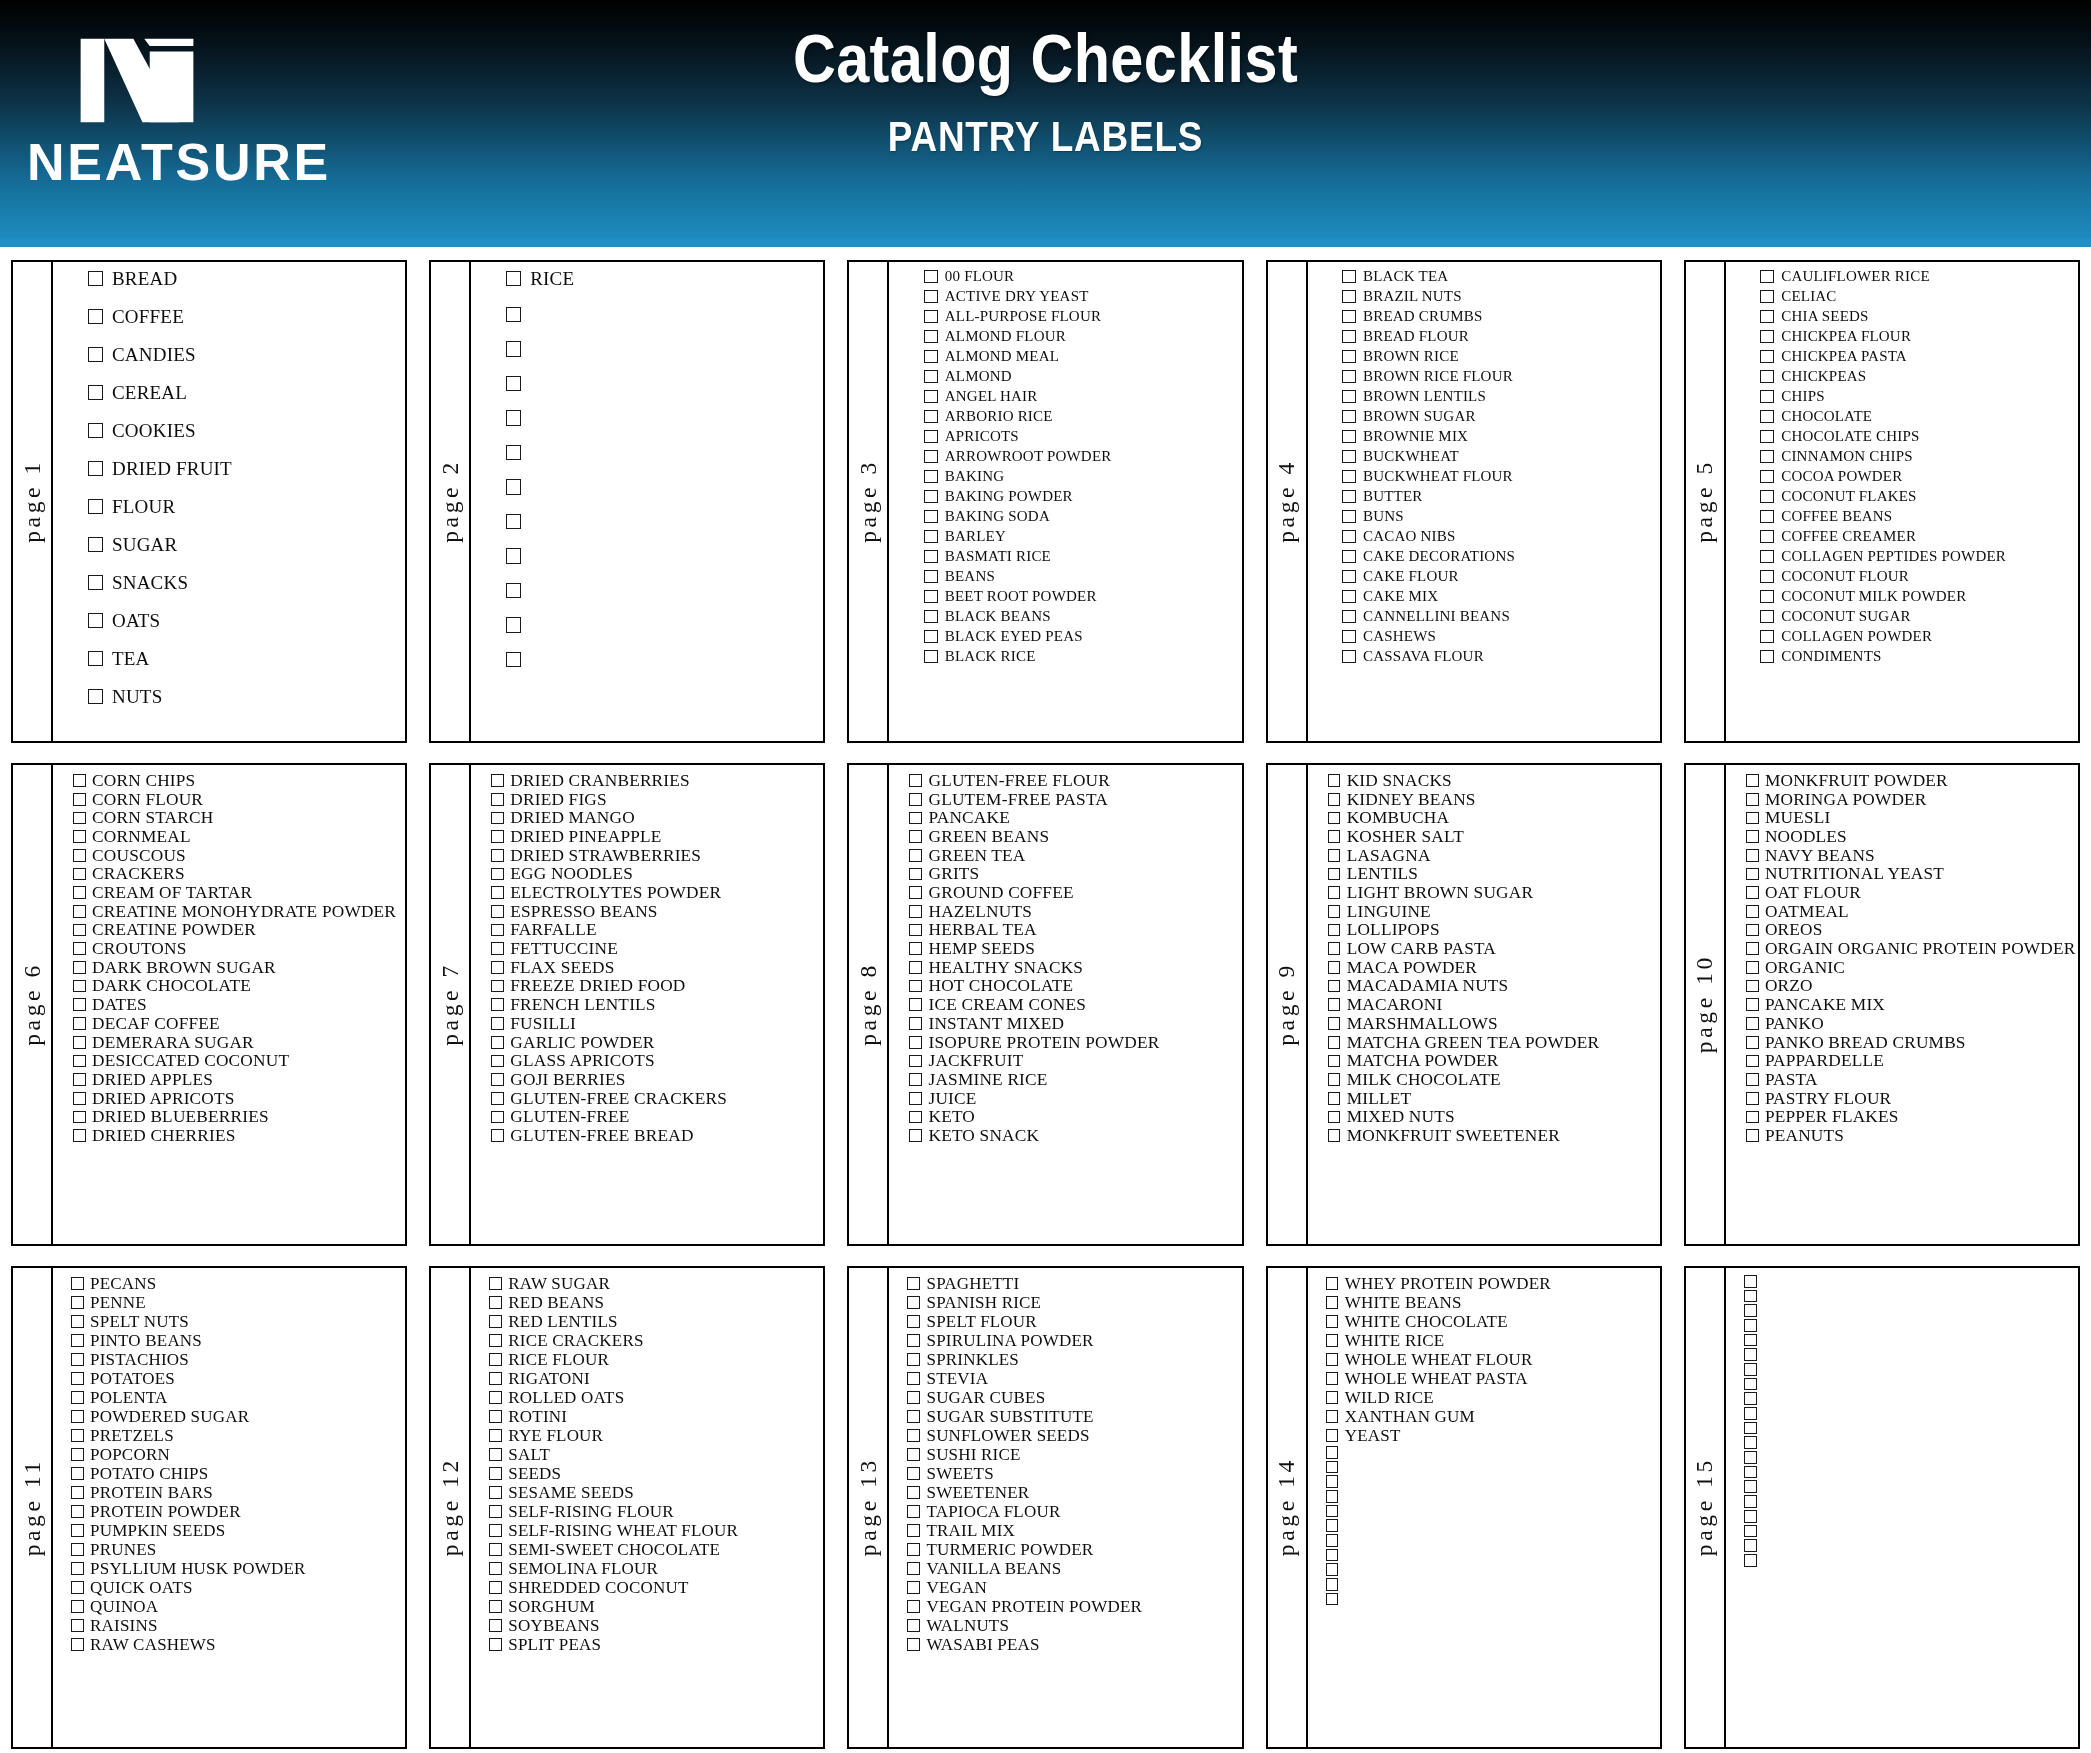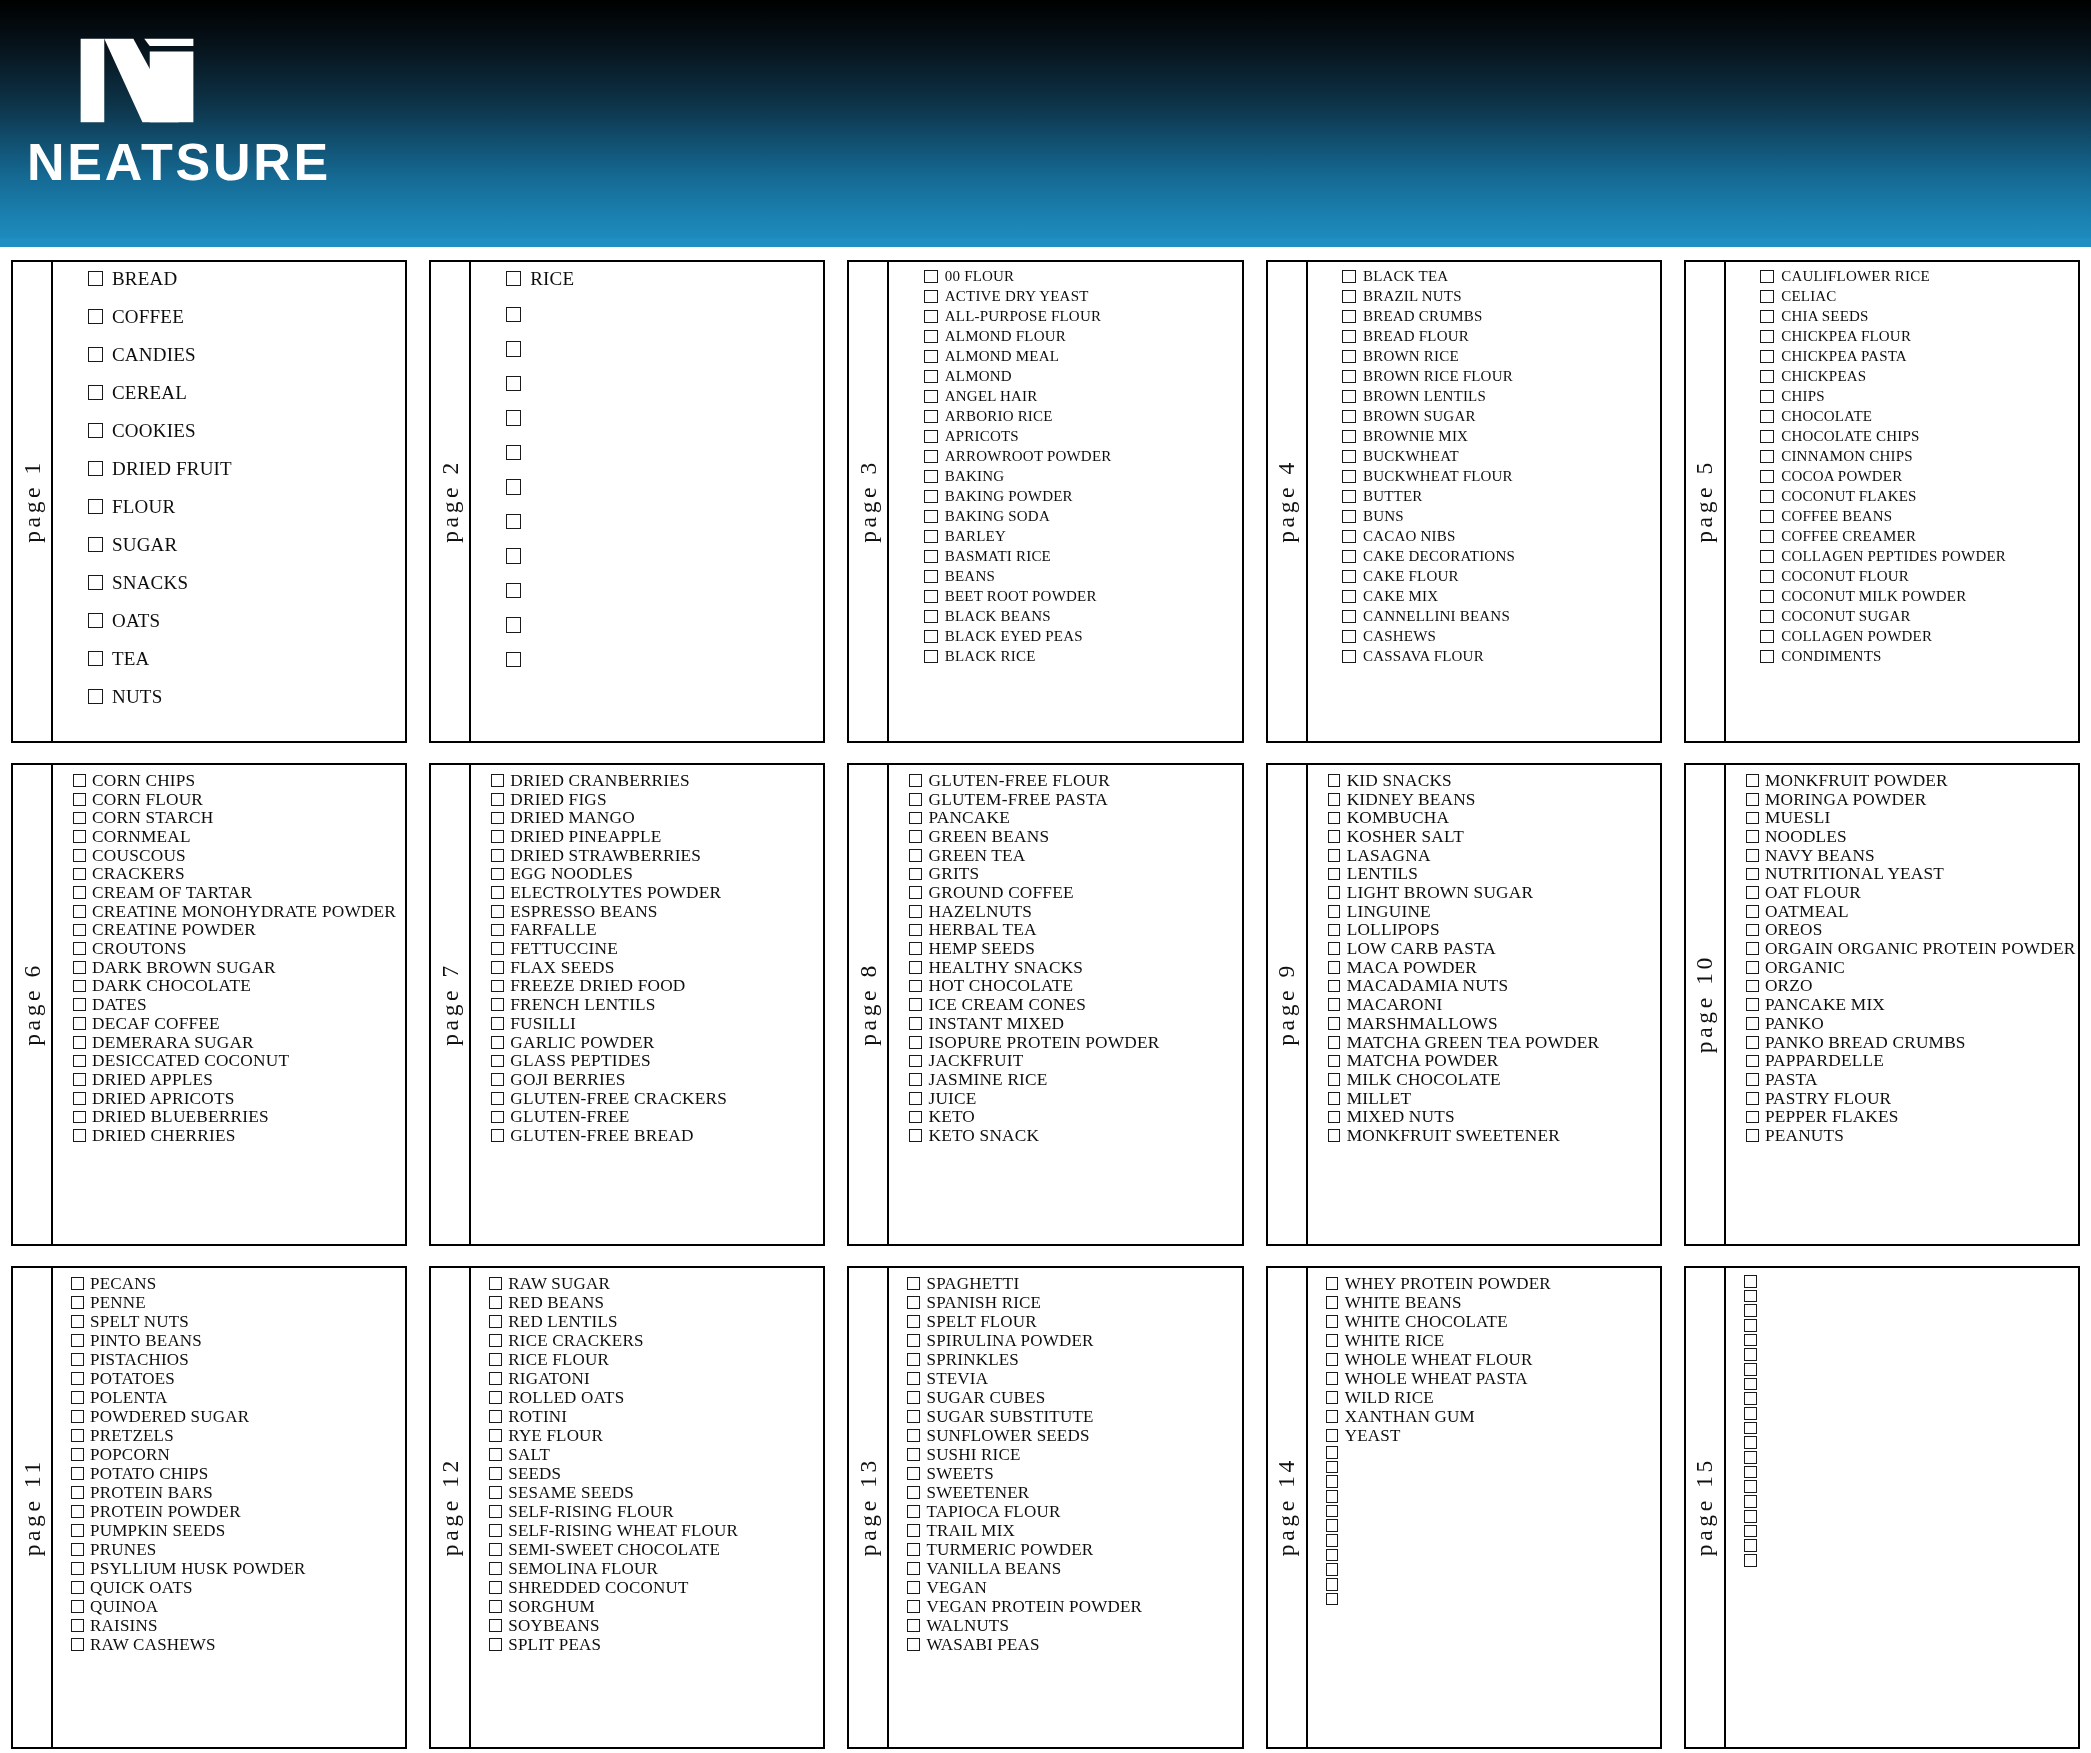--- a/index.html
+++ b/index.html
@@ -180,20 +180,24 @@
         <svg width="120" height="91" viewBox="0 0 132 100" aria-hidden="true">
           <polygon points="4,4 30,4 30,96 4,96" fill="#ffffff"></polygon>
           <polygon points="30,4 62,4 112,96 72,96" fill="#ffffff"></polygon>
           <polygon points="74,4 128,4 128,12 80,12" fill="#ffffff"></polygon>
           <polygon points="80,18 128,18 128,96 80,96" fill="#ffffff"></polygon>
         </svg>
       </div>
       <div class="brand-name">NEATSURE</div>
     </div>
 
+    <div class="titles">
+      <div class="main-title">Catalog Checklist</div>
+      <div class="sub-title">PANTRY LABELS</div>
+    </div>
     <div class="header-accent"></div>
   </div>
 
   <div class="grid" id="grid">
       <div class="grid-row">
         <div class="card d-sparse">
           <div class="card-label">
             <span>page  1</span>
           </div>
           <div class="card-body">
@@ -725,21 +729,21 @@
               <div class="item">
                 <span class="cb"></span>
                 <span class="item-label">FUSILLI</span>
               </div>
               <div class="item">
                 <span class="cb"></span>
                 <span class="item-label">GARLIC POWDER</span>
               </div>
               <div class="item">
                 <span class="cb"></span>
-                <span class="item-label">GLASS PEPTIDES</span>
+                <span class="item-label">GLASS APRICOTS</span>
               </div>
               <div class="item">
                 <span class="cb"></span>
                 <span class="item-label">GOJI BERRIES</span>
               </div>
               <div class="item">
                 <span class="cb"></span>
                 <span class="item-label">GLUTEN-FREE CRACKERS</span>
               </div>
               <div class="item">

